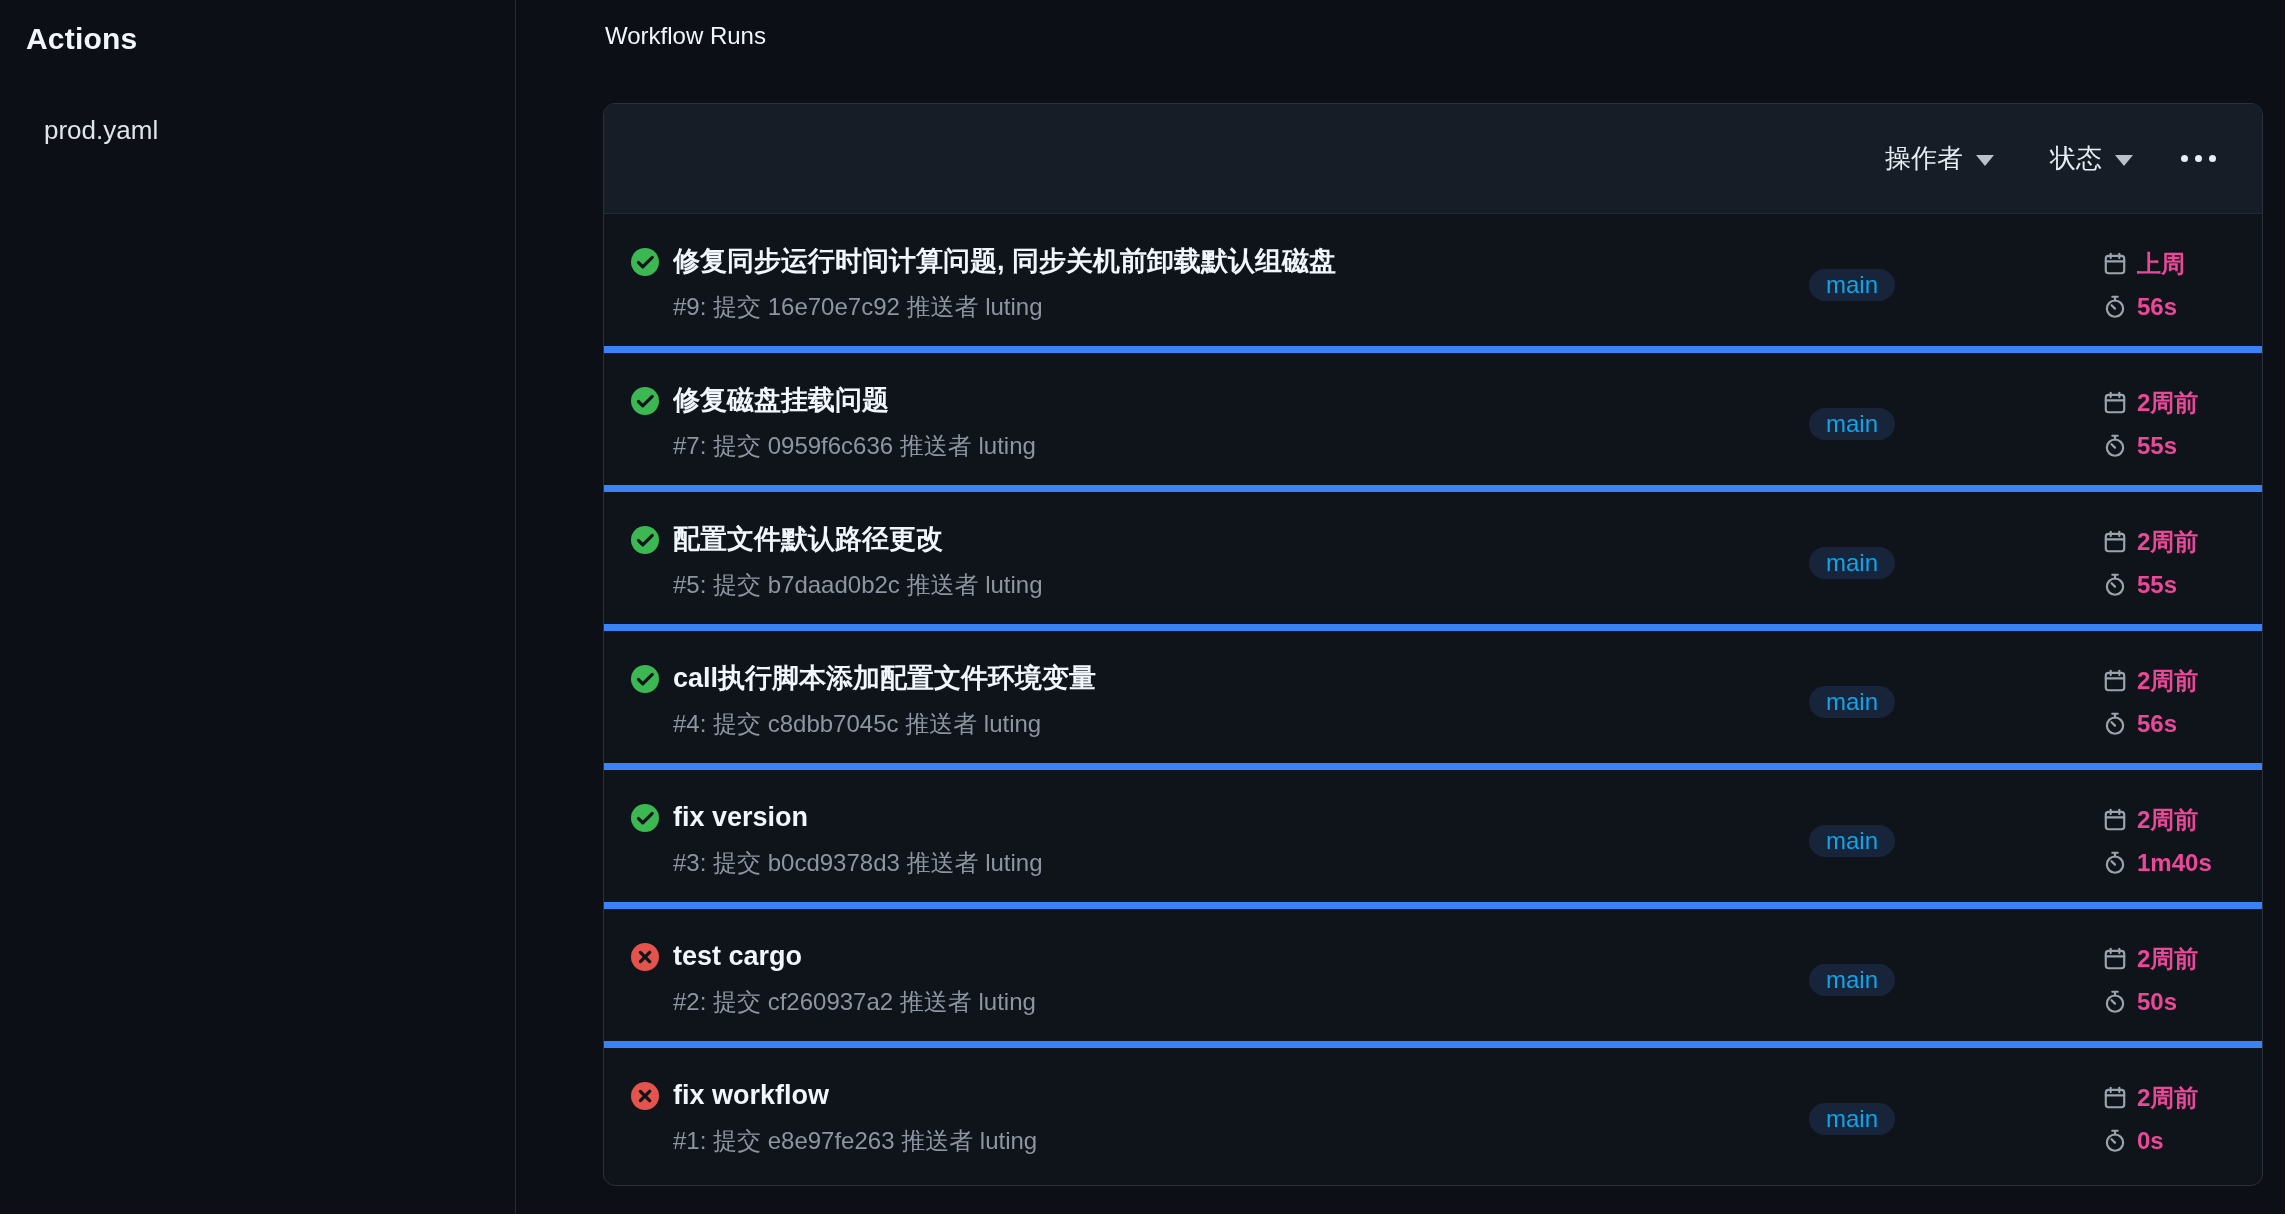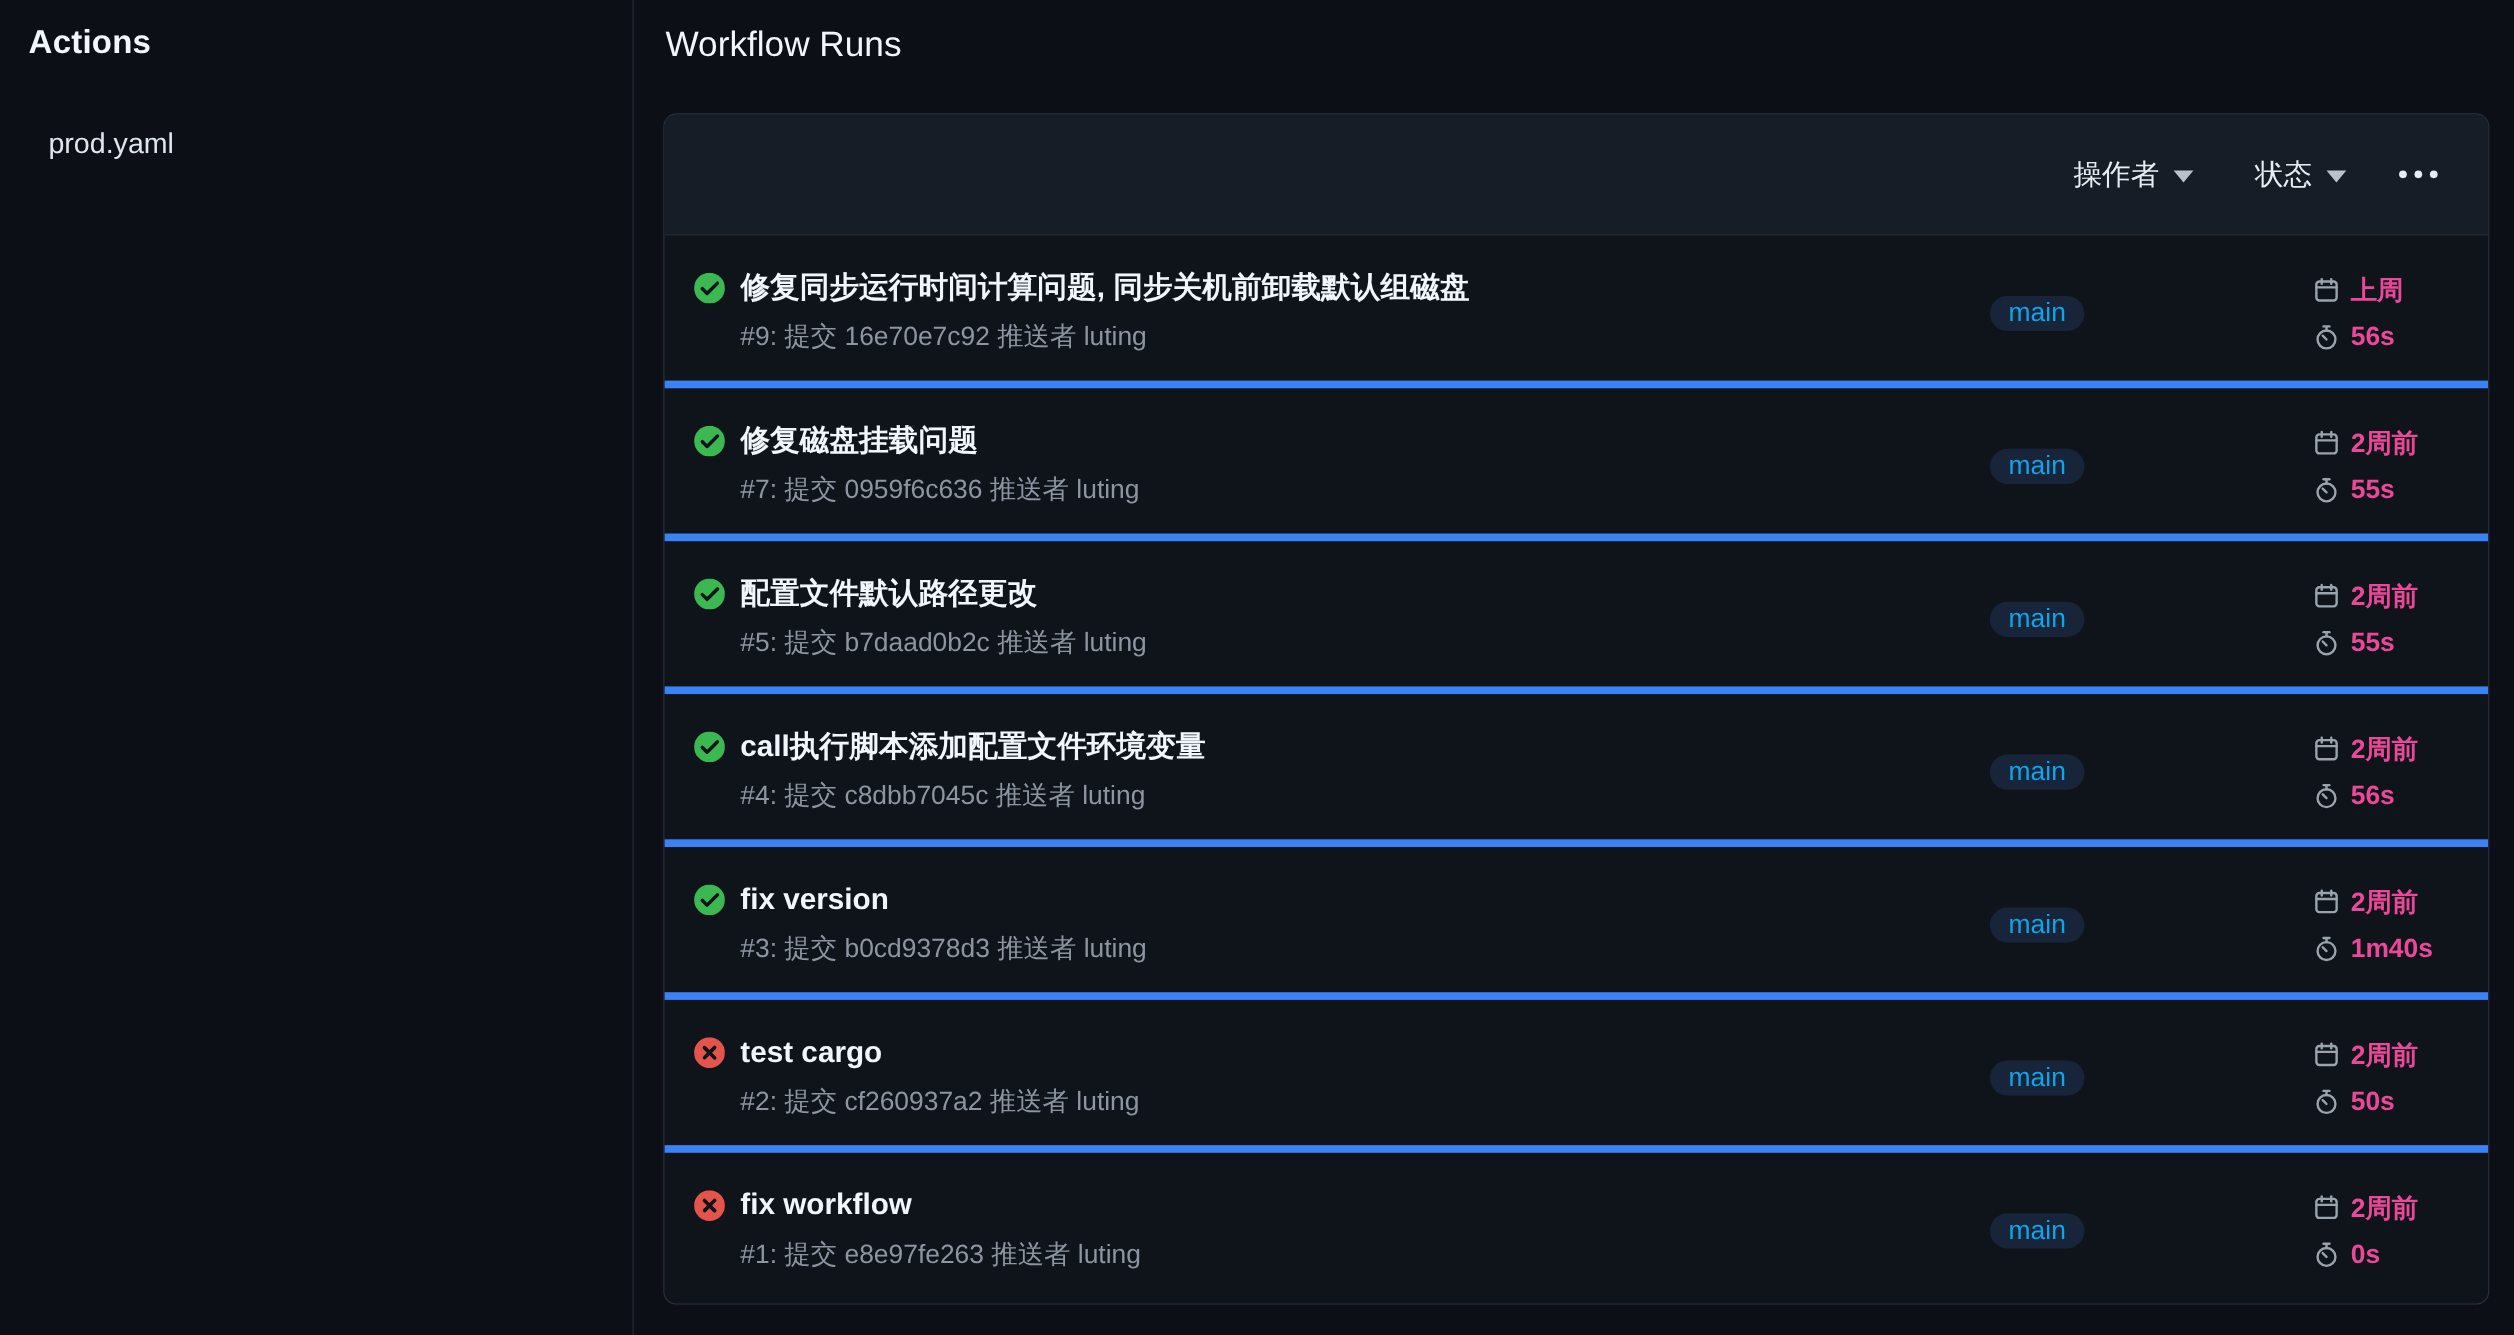--- a/index.html
+++ b/index.html
@@ -4,21 +4,21 @@
 <style>
   * { margin:0; padding:0; box-sizing:border-box; }
   html,body { background:#0c1016; }
   #app{
     position:relative; width:2285px; height:1214px; overflow:hidden;
     background:#0c1016; color:#e6edf3;
     font-family:"Liberation Sans", sans-serif;
   }
   
   .sidebar{
-    position:absolute; left:0; top:0; width:576px; height:1214px;
+    position:absolute; left:0; top:0; width:516px; height:1214px;
     border-right:1px solid #262c36; background:#0c1016;
   }
   .sidebar-title{
     position:absolute; left:26px; top:22px;
     font-size:30px; font-weight:700; color:#f0f6fc; letter-spacing:.2px;
   }
   .nav{ position:absolute; left:0; top:102px; right:0; }
   .nav-item{
     position:relative; margin:0 22px 6px 30px; height:56px;
     display:flex; align-items:center; padding-left:14px;
@@ -26,21 +26,21 @@
   }
   .nav-item.selected{ background:#1a202a; color:#f2f6fa; }
   .nav-item.selected .sel-bar{
     position:absolute; left:-14px; top:8px; width:9px; height:40px;
     border-radius:5px; background:#3d7de8;
   }
   
   .main{ position:absolute; left:577px; top:0; right:0; bottom:0; }
   .main-title{
     position:absolute; left:28px; top:22px;
-    font-size:32px; font-weight:400; color:#f0f6fc;
+    font-size:24px; font-weight:400; color:#f0f6fc;
   }
   .panel{
     position:absolute; left:26px; top:103px; width:1660px; height:1083px;
     border:1px solid #2b313c; border-radius:12px; overflow:hidden;
     background:#0f141b;
   }
   .panel-header{
     height:110px; background:#171d27; border-bottom:1px solid #242a33;
     display:flex; align-items:center; justify-content:flex-end;
     padding-right:46px;

